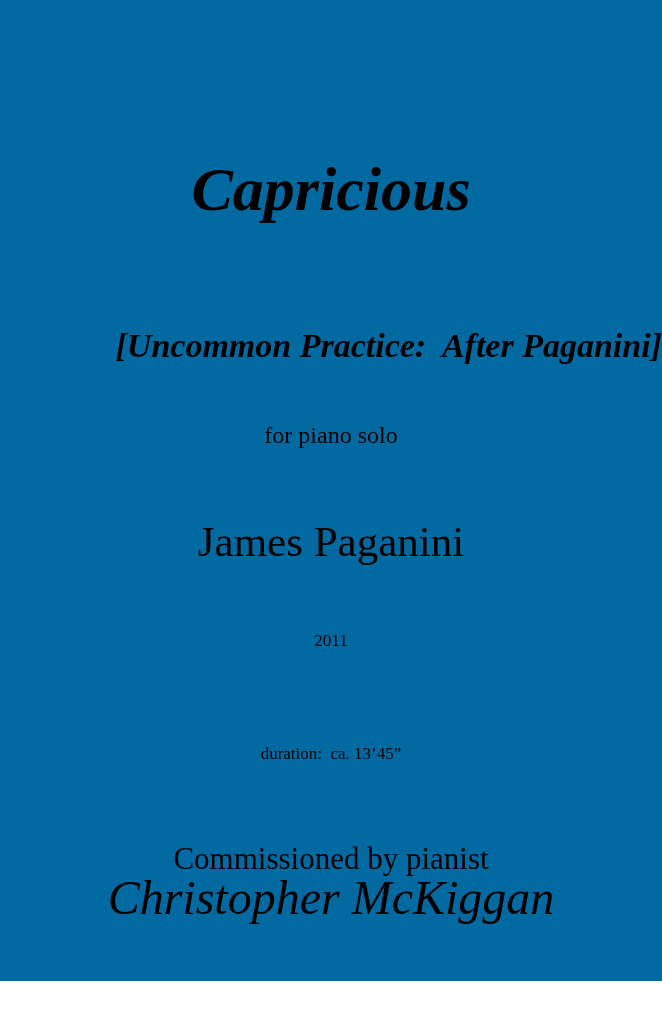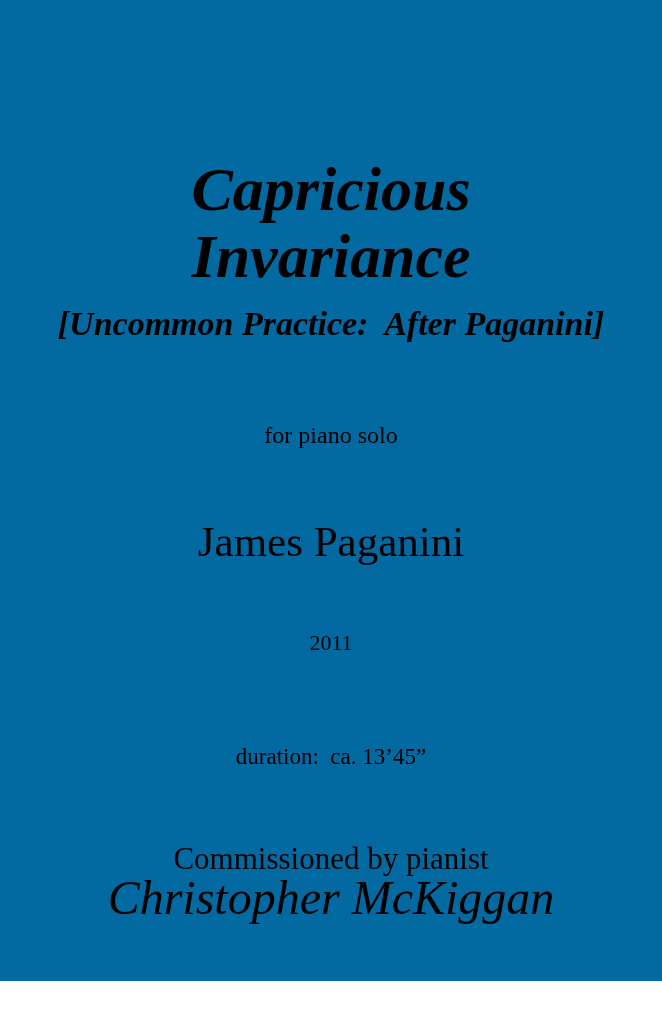--- a/index.html
+++ b/index.html
@@ -32,64 +32,64 @@
     font-style: italic;
   }
   .l-title2 {
     top: 223px;
     font-size: 62px;
     line-height: 67px;
     font-weight: bold;
     font-style: italic;
   }
   .l-subtitle {
-    top: 307px;
+    top: 329px;
     font-size: 34px;
     line-height: 1;
     font-weight: bold;
     font-style: italic;
+    text-align: right;
   }
   .l-instrumentation {
     top: 423px;
     font-size: 24px;
     line-height: 1;
   }
   .l-composer {
     top: 520px;
     font-size: 43px;
     line-height: 1;
   }
   .l-year {
     top: 632px;
-    font-size: 22px;
+    font-size: 17px;
     line-height: 1;
   }
   .l-duration {
     top: 745px;
-    font-size: 23px;
+    font-size: 17px;
     line-height: 1;
   }
   .l-commission {
     top: 843px;
     font-size: 31px;
     line-height: 1;
   }
   .l-commissioner {
     top: 874px;
     font-size: 48px;
     line-height: 1;
     font-style: italic;
   }
 </style>
 </head>
 <body>
 
 <div class="page">
   <div class="line l-title1">Capricious</div>
-  <div class="line l-title2">Invariance</div>
   <div class="line l-subtitle">[Uncommon Practice:  After Paganini]</div>
   <div class="line l-instrumentation">for piano solo</div>
   <div class="line l-composer">James Paganini</div>
   <div class="line l-year">2011</div>
   <div class="line l-duration">duration:  ca. 13’45”</div>
   <div class="line l-commission">Commissioned by pianist</div>
   <div class="line l-commissioner">Christopher McKiggan</div>
 </div>
 
 </body></html>

